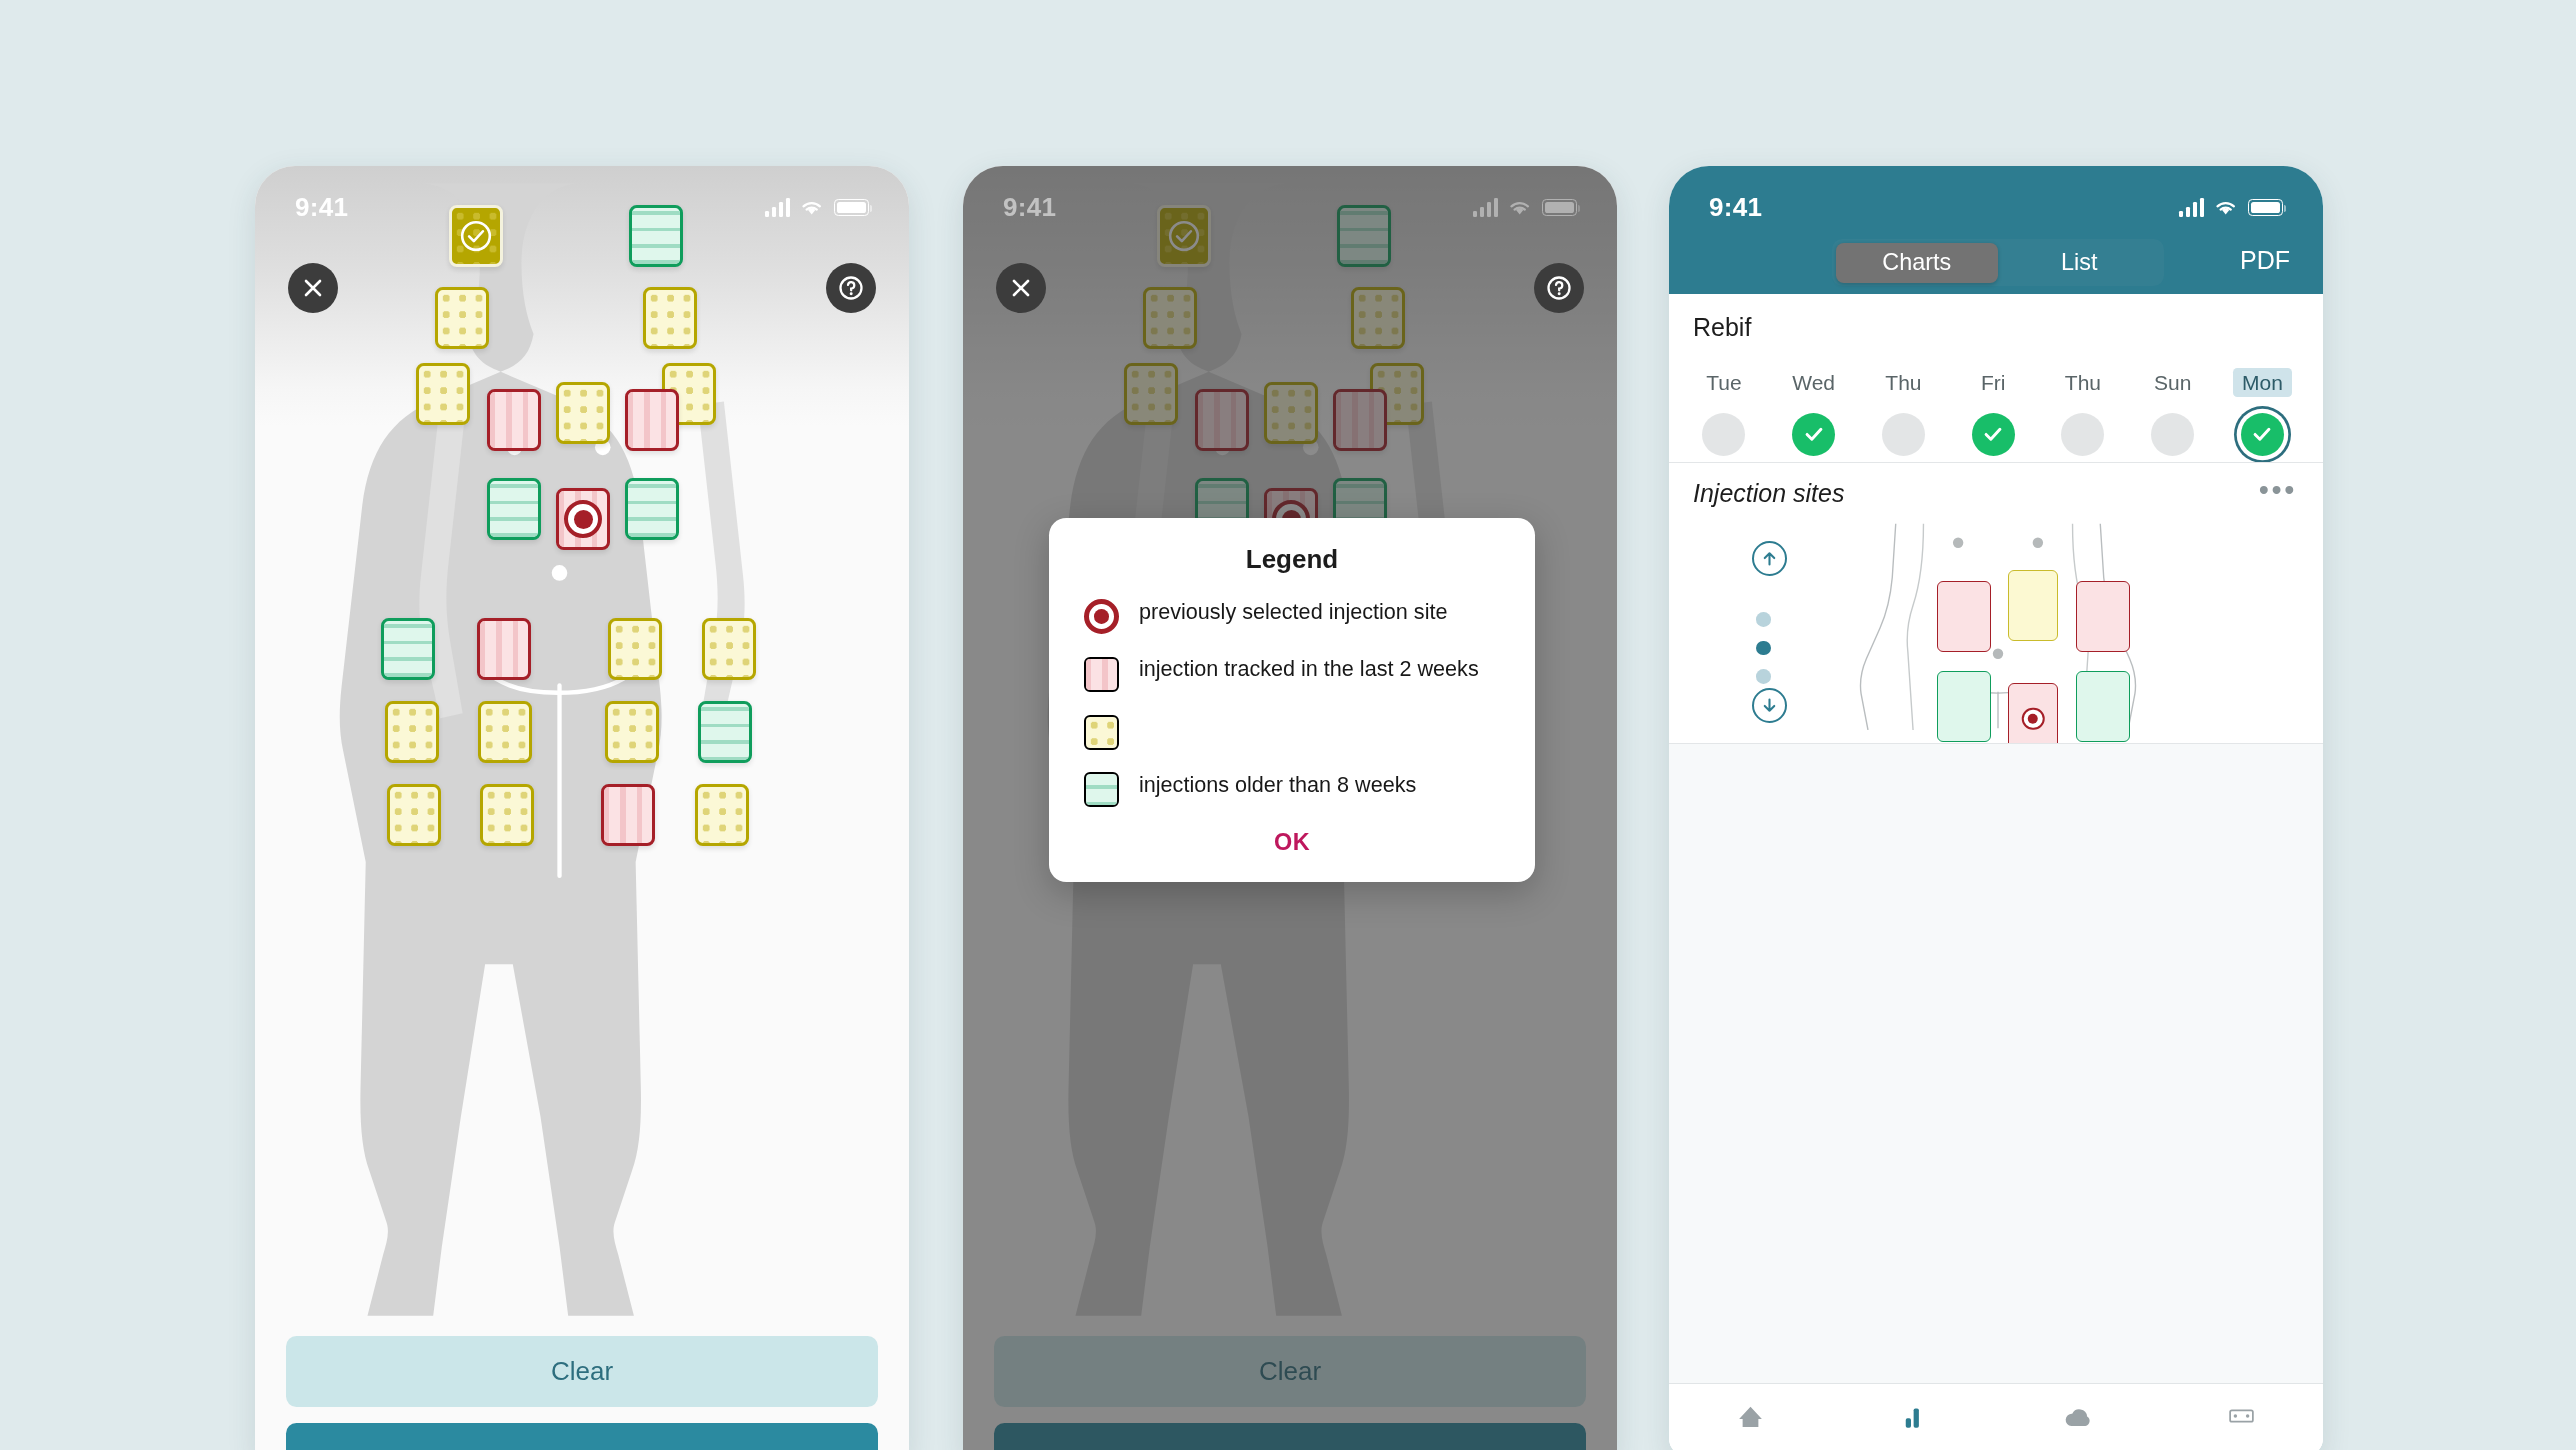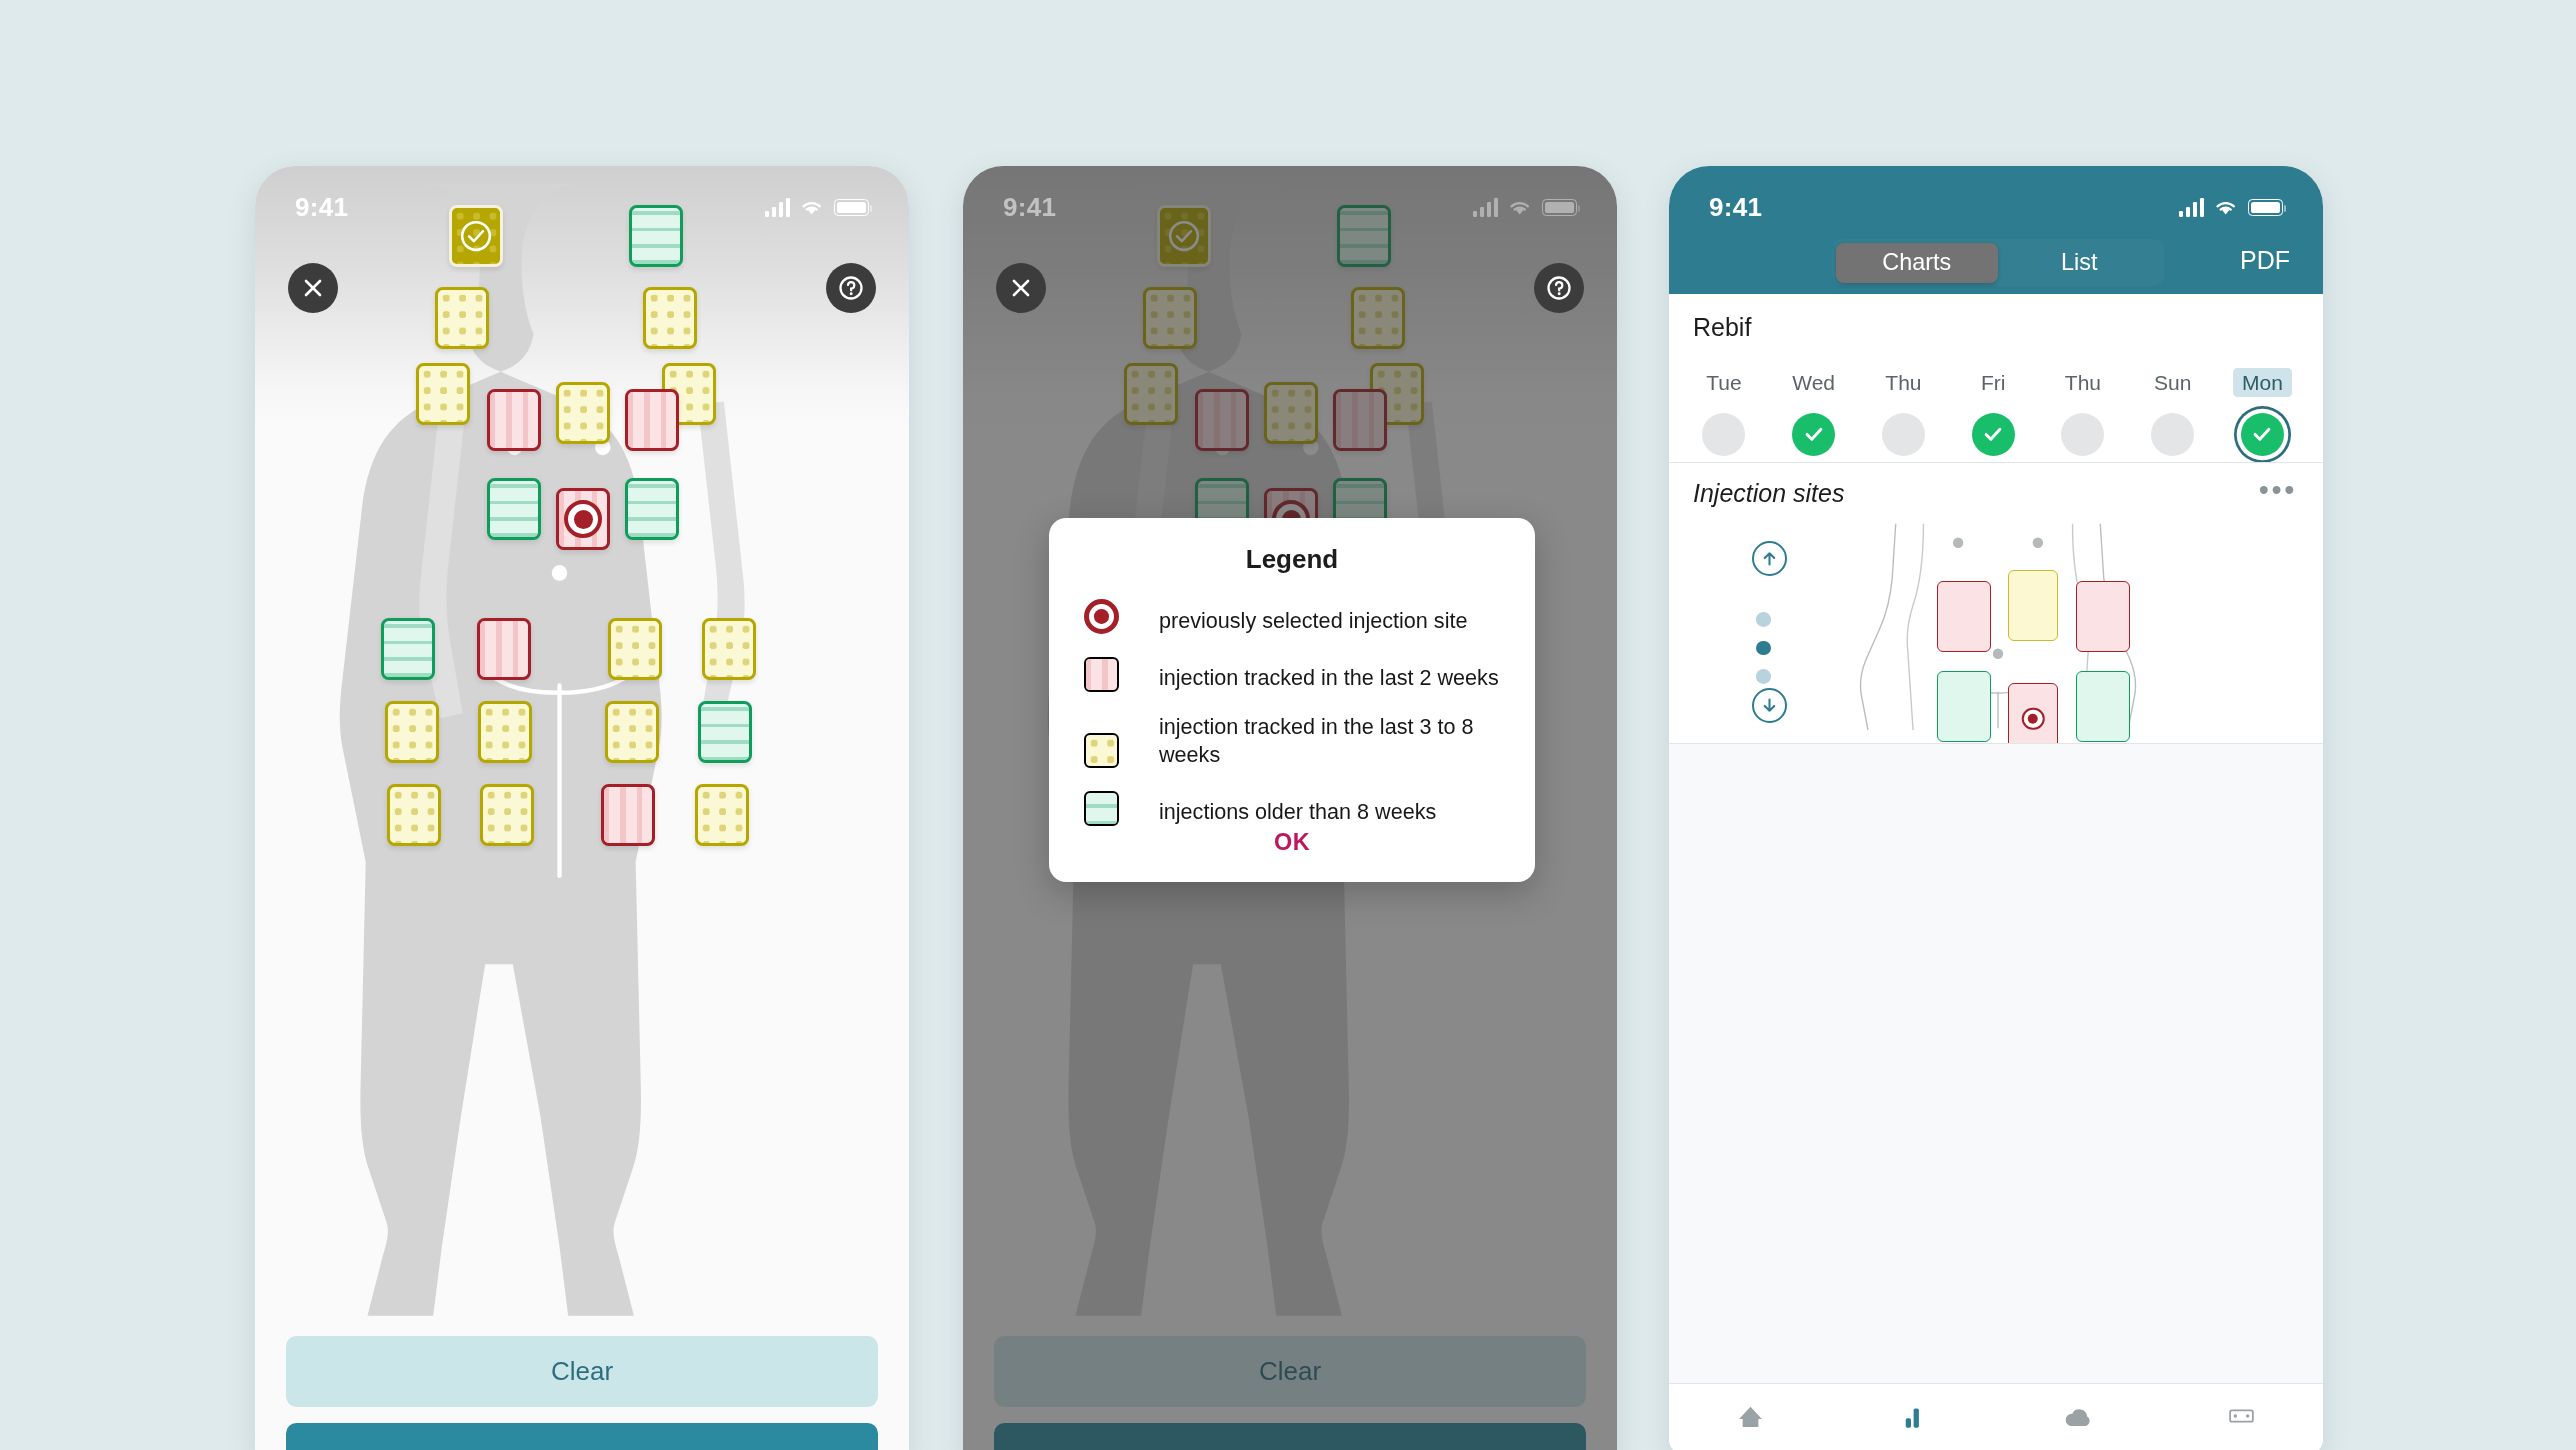--- a/index.html
+++ b/index.html
@@ -129,21 +129,21 @@
   }
 
   
   .modal {
     position:absolute; left:1049px; top:518px; width:486px; height:364px;
     background:#fff; border-radius:17.3px; z-index:40;
     box-shadow:0 10.4px 35px rgba(0,0,0,.22);
     padding:26px 35px 0 35px;
   }
   .modal-title { text-align:center; font-size:26px; font-weight:700; color:#1c1c1c; margin-bottom:22.5px; }
-  .legend-row { display:flex; align-items:flex-end; gap:40px; margin-bottom:21px; }
+  .legend-row { display:flex; align-items:flex-start; gap:20px; margin-bottom:21px; }
   .legend-swatch { flex:0 0 auto; width:35px; height:35px; position:relative; margin-top:1.7px; }
   .legend-swatch.sw-tile { border-radius:6px; border:2.6px solid; overflow:hidden; }
   .legend-swatch .pat { position:absolute; inset:0; }
   .legend-swatch.sw-dot {
     border-radius:50%; border:5.2px solid #a51f28; background:#fff;
     display:flex; align-items:center; justify-content:center;
   }
   .legend-swatch.sw-dot::after { content:""; width:14.7px; height:14.7px; border-radius:50%; background:#a51f28; }
   .legend-text { font-size:21.6px; line-height:1.28; color:#181818; }
   .modal-ok {
@@ -506,21 +506,20 @@
       <div class="legend-row">
         <div class="legend-swatch sw-tile t-pink">
           <div class="pat"></div>
         </div>
         <div class="legend-text">injection tracked in the last 2 weeks</div>
       </div>
       <div class="legend-row">
         <div class="legend-swatch sw-tile t-yellow">
           <div class="pat"></div>
         </div>
-        <div class="legend-text">injection tracked in the last 3 to 8 weeks</div>
       </div>
       <div class="legend-row">
         <div class="legend-swatch sw-tile t-green">
           <div class="pat"></div>
         </div>
         <div class="legend-text">injections older than 8 weeks</div>
       </div>
     </div>
   <div class="modal-ok">OK</div>
 </div>

